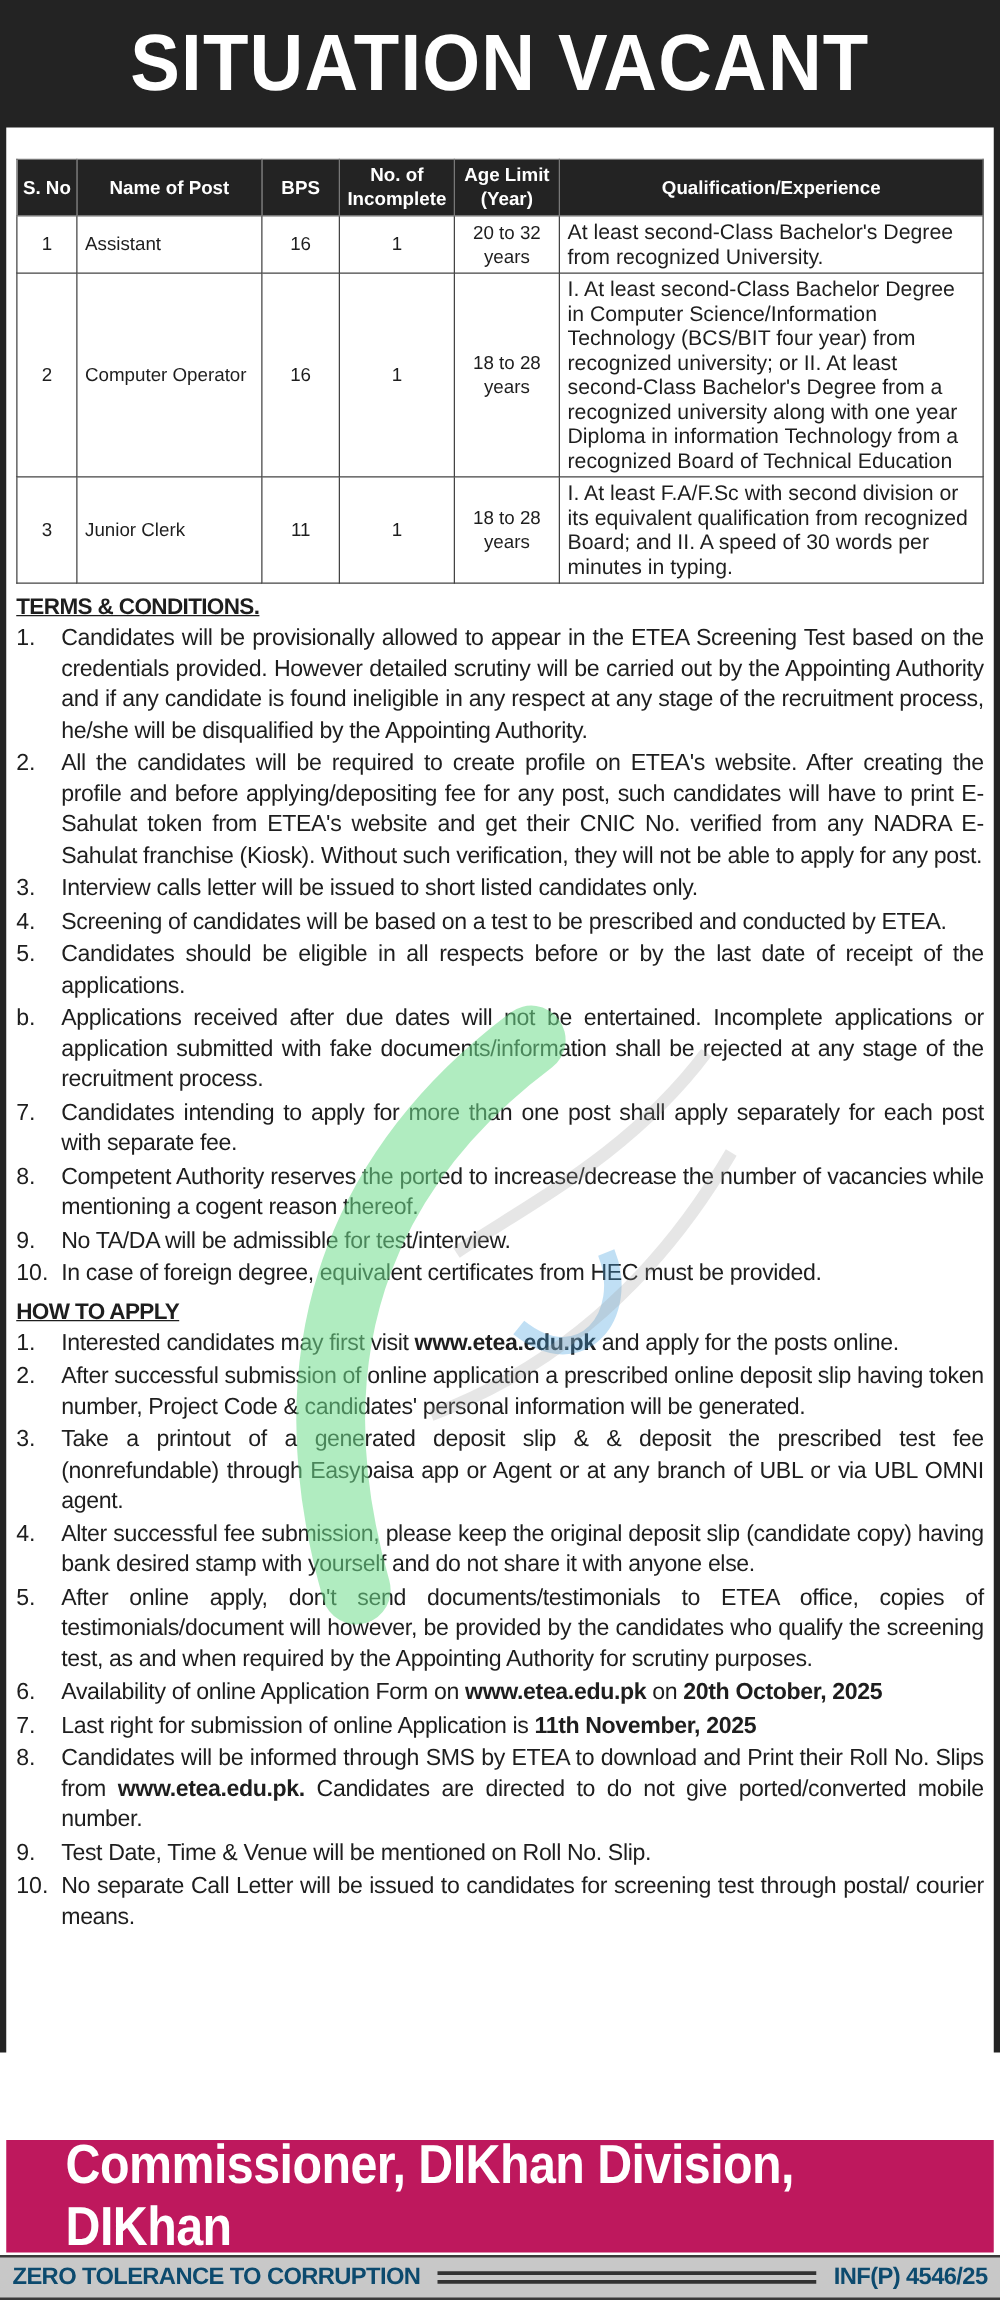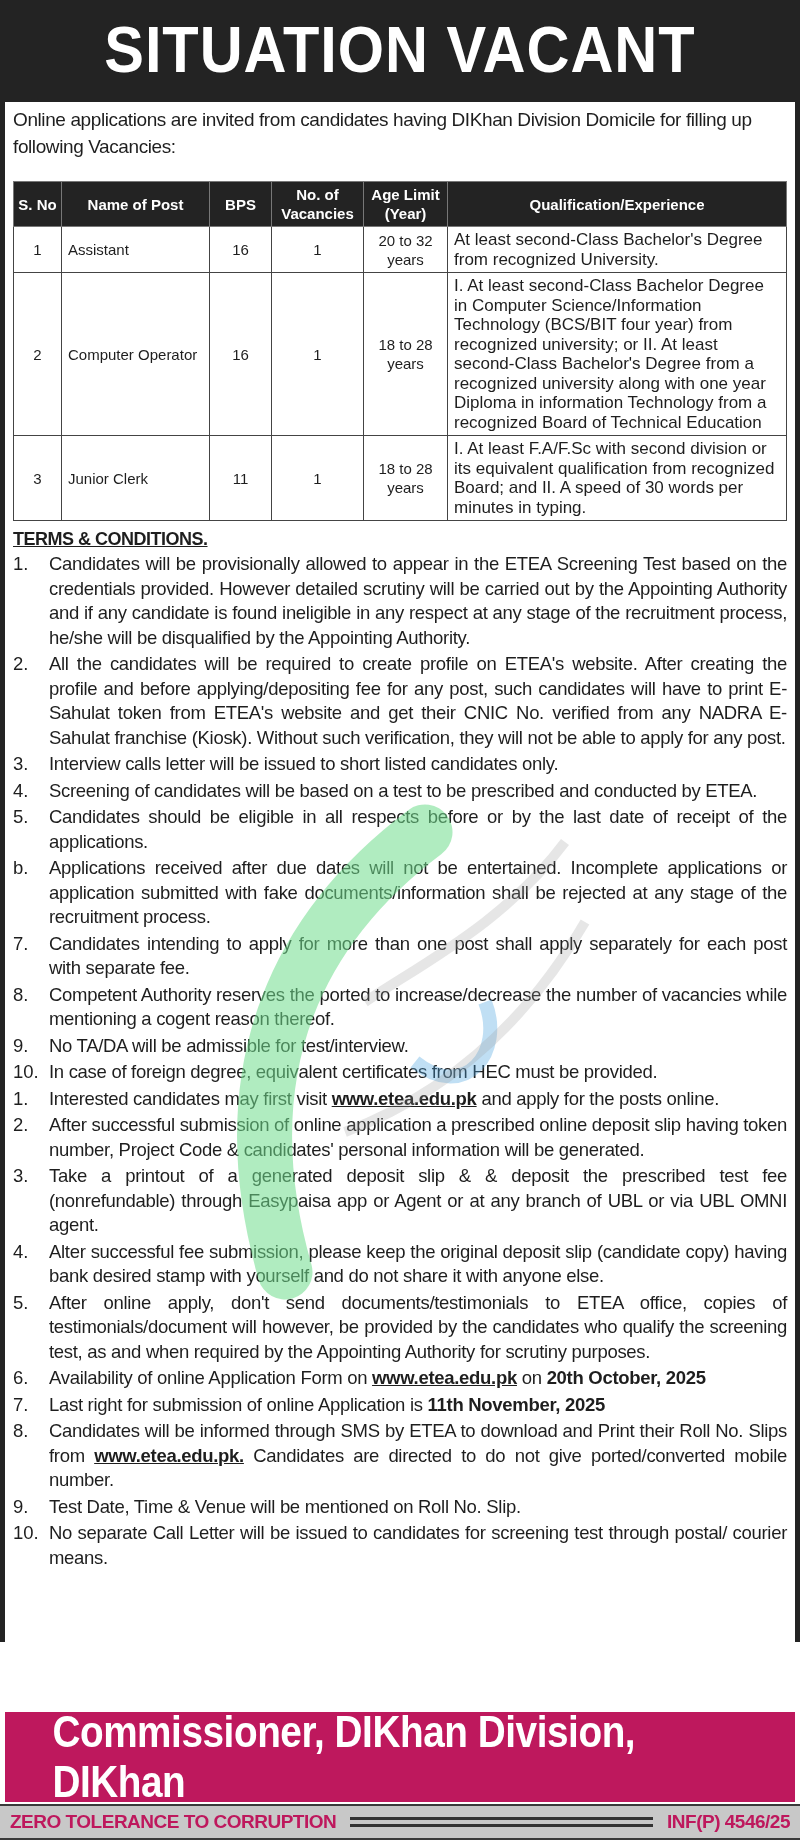--- a/index.html
+++ b/index.html
@@ -13,55 +13,54 @@
   table.vac th { background: #232323; color: #fff; font-weight: bold; font-size: 15px; line-height: 19px; padding: 3px 3px; border: 1px solid #777; text-align: center; }
   table.vac td { border: 1px solid #444; padding: 3px 6px; vertical-align: middle; }
   td.c { text-align: center; }
   td.q { font-size: 17px; line-height: 19.5px; padding: 2px 6px; }
   .sec-title { font-weight: bold; font-size: 18px; text-decoration: underline; margin: 8px 0 2px 0; letter-spacing: -0.5px; }
   ol.list { list-style: none; margin: 0; padding: 0; font-size: 18.5px; line-height: 24.5px; }
   ol.list li { display: flex; margin-bottom: 2px; }
   ol.list li .num { width: 36px; flex: 0 0 36px; }
   ol.list li .txt { flex: 1; text-align: justify; letter-spacing: -0.3px; }
   .bold { font-weight: bold; }
-  .link { font-weight: bold; text-decoration: underline; }
+  .link { font-weight: bold; }
   .footer-banner { position: absolute; left: 5px; right: 5px; top: 1712px; height: 90px; display: flex; align-items: center; justify-content: center; background: #be185d; }
   .footer-banner h2 { margin: 0; color: #fff; font-weight: bold; font-size: 44px; letter-spacing: -0.5px; transform: scaleX(0.88); }
   .strip { position: absolute; left: 0; right: 0; top: 1804px; height: 36px; background: #c8c8c8; border-top: 2px solid #3a3a3a; border-bottom: 2px solid #3a3a3a; display: flex; align-items: center; padding: 0 10px; box-sizing: border-box; }
-  .strip .left, .strip .right { font-weight: bold; font-size: 19px; color: #be185d; white-space: nowrap; letter-spacing: -0.5px; }
+  .strip .left, .strip .right { font-weight: bold; font-size: 19px; color: #0c4a6e; white-space: nowrap; letter-spacing: -0.5px; }
   .strip .lines { flex: 1; margin: 0 14px; height: 10px; border-top: 3px solid #333; border-bottom: 3px solid #333; box-sizing: border-box; }
   .watermark { position: absolute; left: 160px; top: 700px; width: 460px; height: 500px; pointer-events: none; }
 </style>
 </head>
 <body>
 
 <div class="page">
 
   <div class="banner">
     <h1>SITUATION VACANT</h1>
   </div>
 
   <div class="body-box">
-    <p class="intro">Online applications are invited from candidates having DIKhan Division Domicile for filling up following Vacancies:</p>
 
     <table class="vac">
       <colgroup>
         <col style="width:48px">
           <col style="width:148px">
           <col style="width:62px">
           <col style="width:92px">
           <col style="width:84px">
           <col>
       </colgroup>
       <thead>
         <tr>
           <th>S. No</th>
           <th>Name of Post</th>
           <th>BPS</th>
-          <th>No. of Vacancies</th>
+          <th>No. of Incomplete</th>
           <th>Age Limit (Year)</th>
           <th>Qualification/Experience</th>
         </tr>
       </thead>
       <tbody>
         <tr>
           <td class="c">1</td>
           <td>Assistant</td>
           <td class="c">16</td>
           <td class="c">1</td>
@@ -124,20 +123,21 @@
       <li>
           <span class="num">9.</span>
           <span class="txt">No TA/DA will be admissible for test/interview.</span>
         </li>
       <li>
           <span class="num">10.</span>
           <span class="txt">In case of foreign degree, equivalent certificates from HEC must be provided.</span>
         </li>
     </ol>
 
+    <div class="sec-title">HOW TO APPLY</div>
     <ol class="list">
       <li>
           <span class="num">1.</span>
           <span class="txt"><span>Interested candidates may first visit </span><span class="link">www.etea.edu.pk</span><span> and apply for the posts online.</span></span>
         </li>
       <li>
           <span class="num">2.</span>
           <span class="txt">After successful submission of online application a prescribed online deposit slip having token number, Project Code &amp; candidates' personal information will be generated.</span>
         </li>
       <li>

